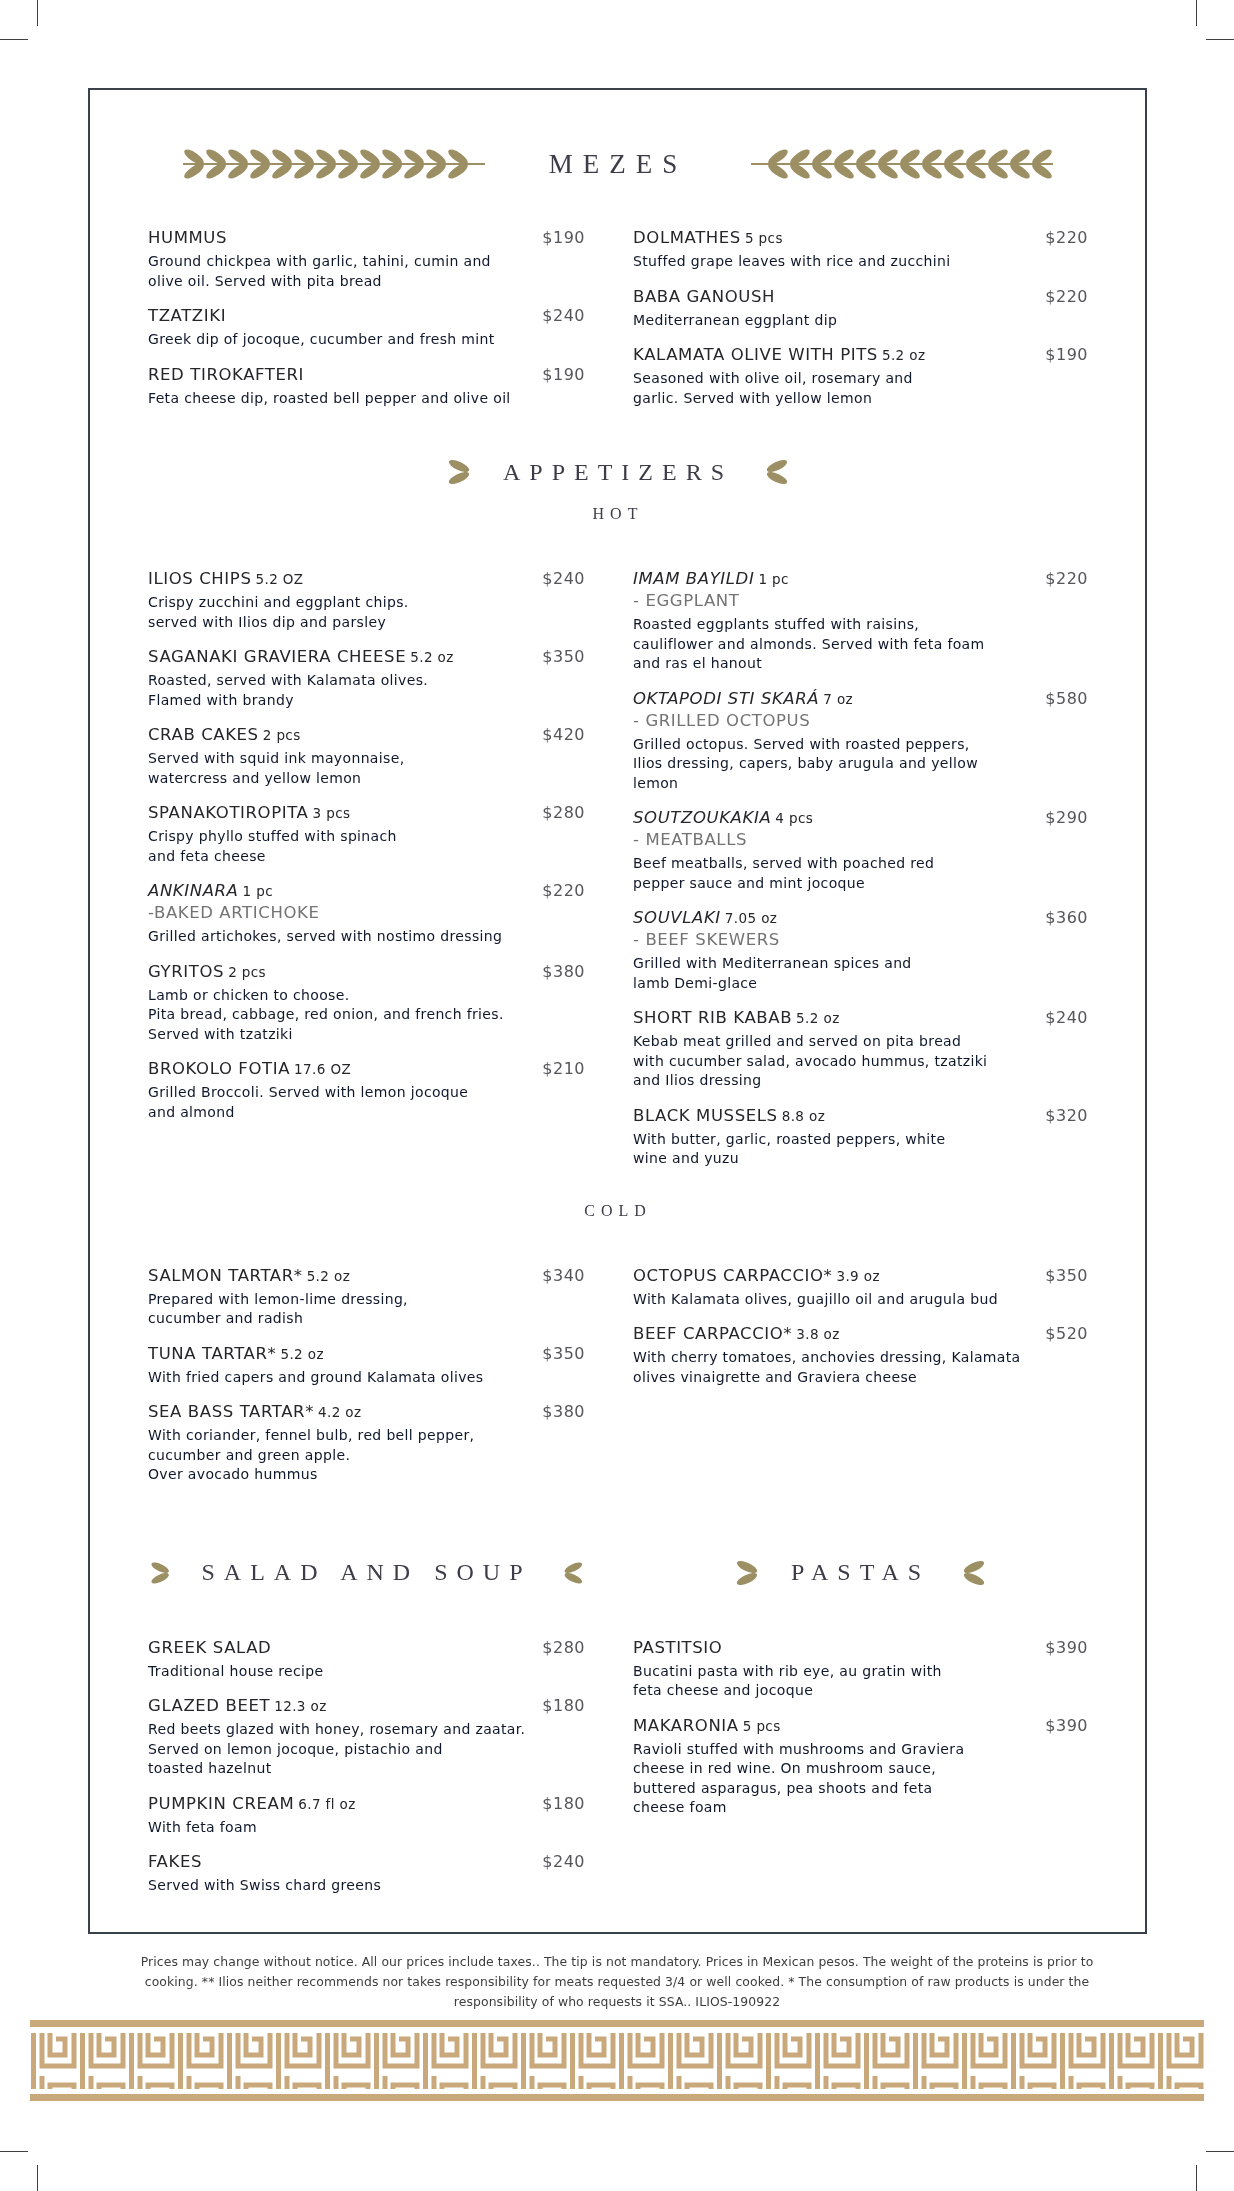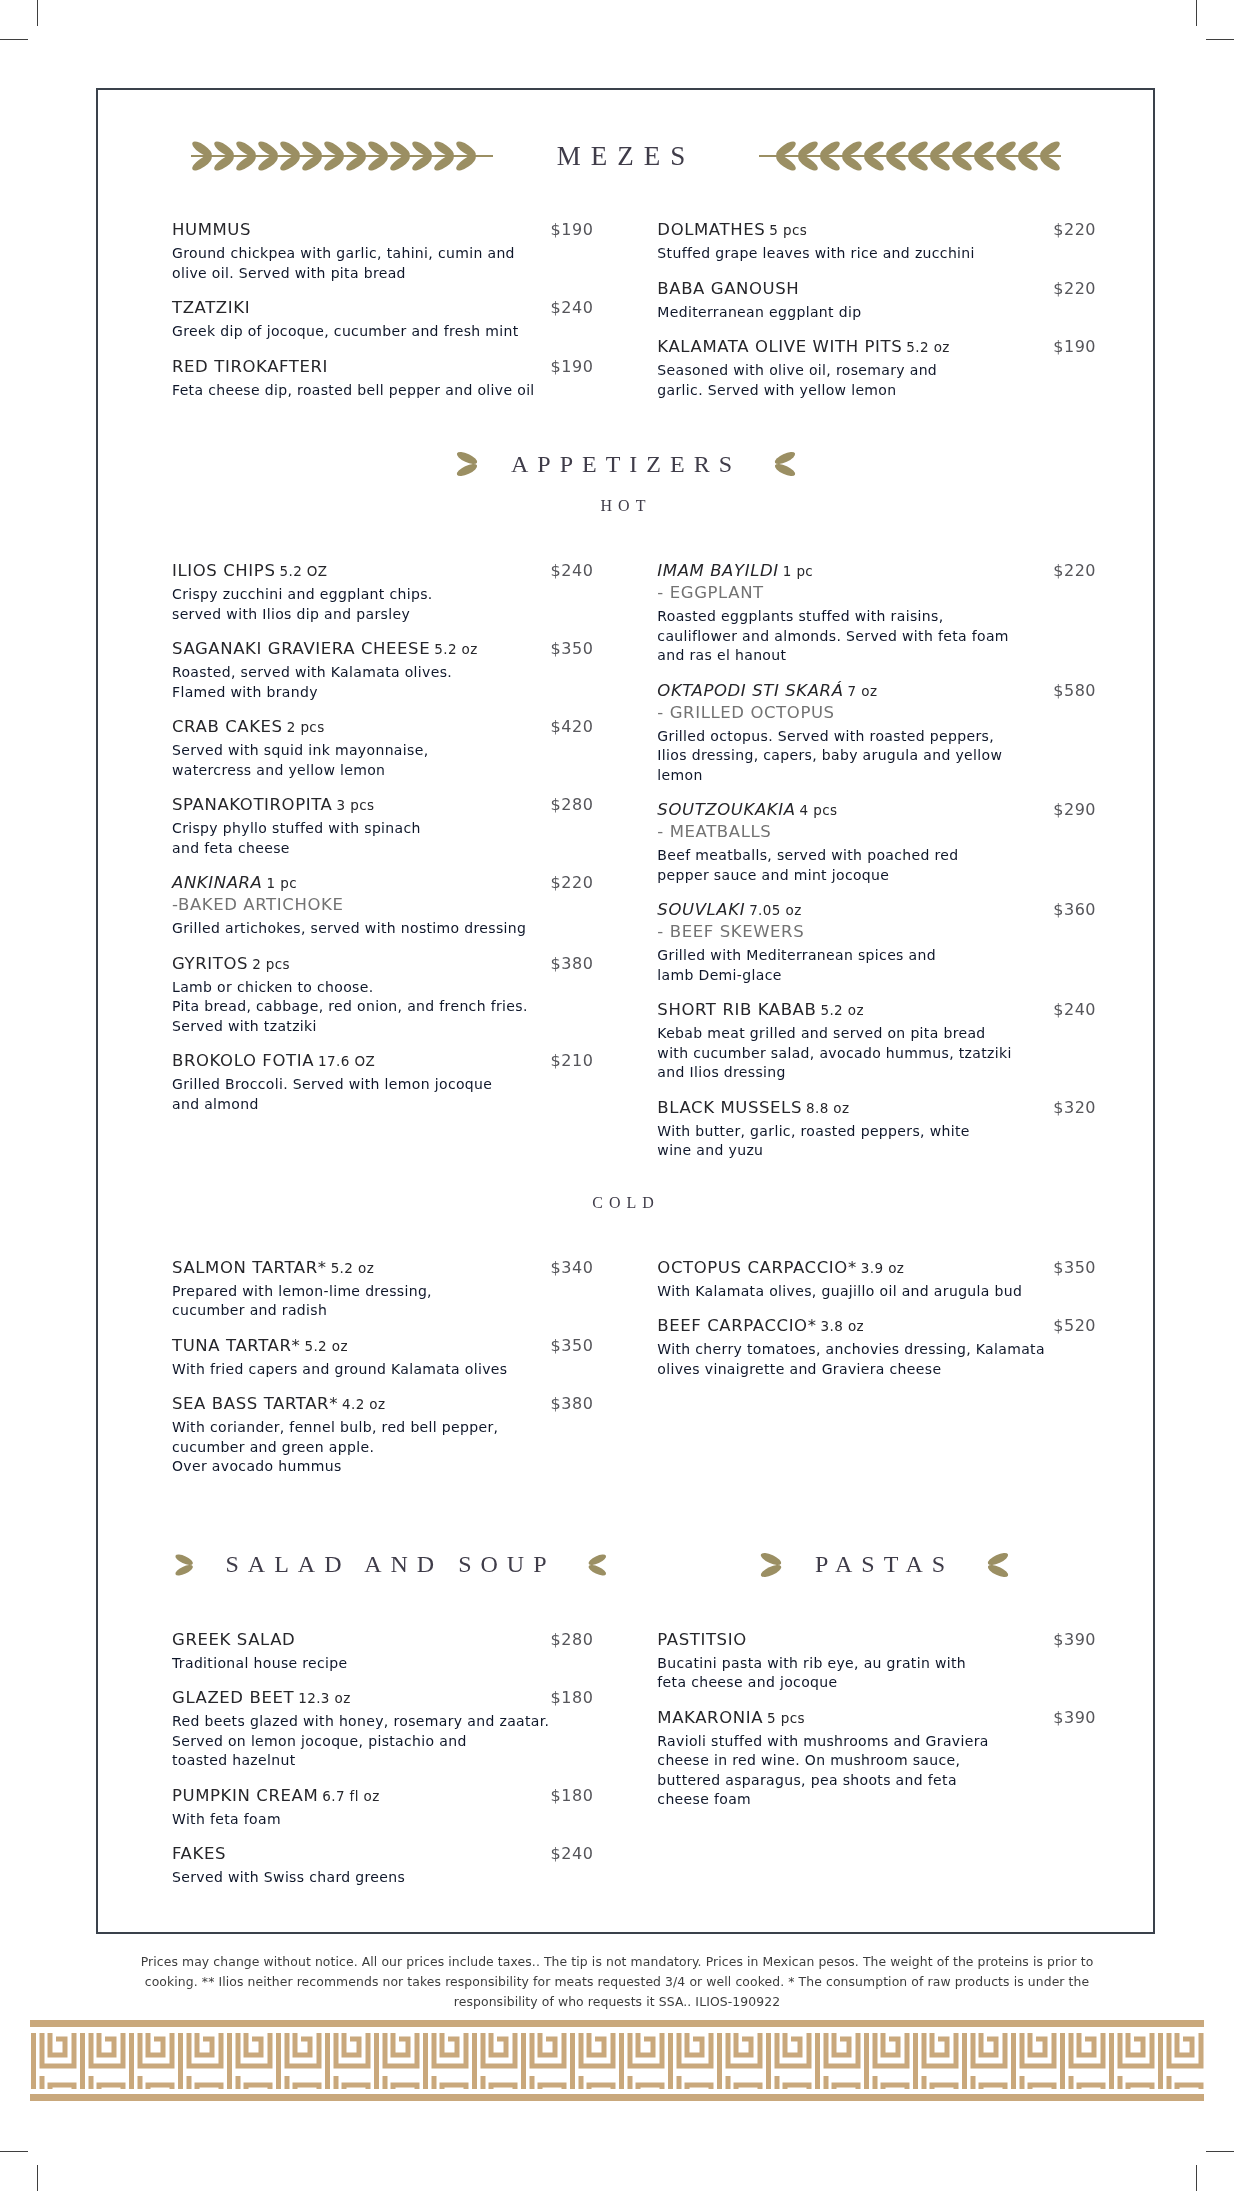--- a/index.html
+++ b/index.html
@@ -5,33 +5,33 @@
   html,body{margin:0;padding:0;}
   body{
     width:1234px;height:2191px;position:relative;background:#ffffff;
     font-family:"DejaVu Sans","Liberation Sans",sans-serif;
     overflow:hidden;
   }
   
   .crop{position:absolute;background:#3f3f3f;}
   
   .frame{
-    position:absolute;left:96px;top:88px;width:1059px;height:1846px;
+    position:absolute;left:88px;top:88px;width:1059px;height:1846px;
     border:2px solid #3A414B;box-sizing:border-box;background:#fff;
-    padding:8px 57px 0 58px;
+    padding:16px 57px 0 58px;
   }
   .serif{font-family:"Liberation Serif","DejaVu Serif",serif;color:#3F3C49;}
   .mezes-header{display:flex;justify-content:center;align-items:center;gap:58px;margin-top:40px;}
   .title-lg{font-size:27px;letter-spacing:10px;white-space:nowrap;}
   .section-header{display:flex;justify-content:center;align-items:center;gap:24px;margin-top:34px;}
   .title-md{font-size:24px;letter-spacing:9px;white-space:nowrap;}
   .subhead{text-align:center;font-size:16px;letter-spacing:6px;margin-top:18px;}
   .cols{display:flex;gap:48px;}
   .cols.items{margin-top:46px;}
-  .col{width:437px;margin-left:16px;}
+  .col{width:437px;}
   .col.rightcol{width:455px;}
   .item{margin-bottom:15px;}
   .item-head{display:flex;justify-content:space-between;align-items:flex-start;}
   .item-name{font-size:16.5px;letter-spacing:0.6px;color:#26262A;font-weight:500;}
   .item-name.it{font-style:italic;}
   .item-size{font-size:13.5px;letter-spacing:0.4px;color:#26262A;margin-left:4px;font-weight:500;}
   .item-sub{font-size:16.5px;letter-spacing:0.6px;color:#737373;font-weight:500;margin-top:3px;}
   .item-price{font-size:16px;color:#55555A;letter-spacing:0.5px;flex-shrink:0;margin-left:14px;}
   .item-desc{font-size:14px;color:#0f172a;line-height:19.5px;letter-spacing:0.35px;margin-top:5px;white-space:pre-line;}
   .hdr-cold{}

